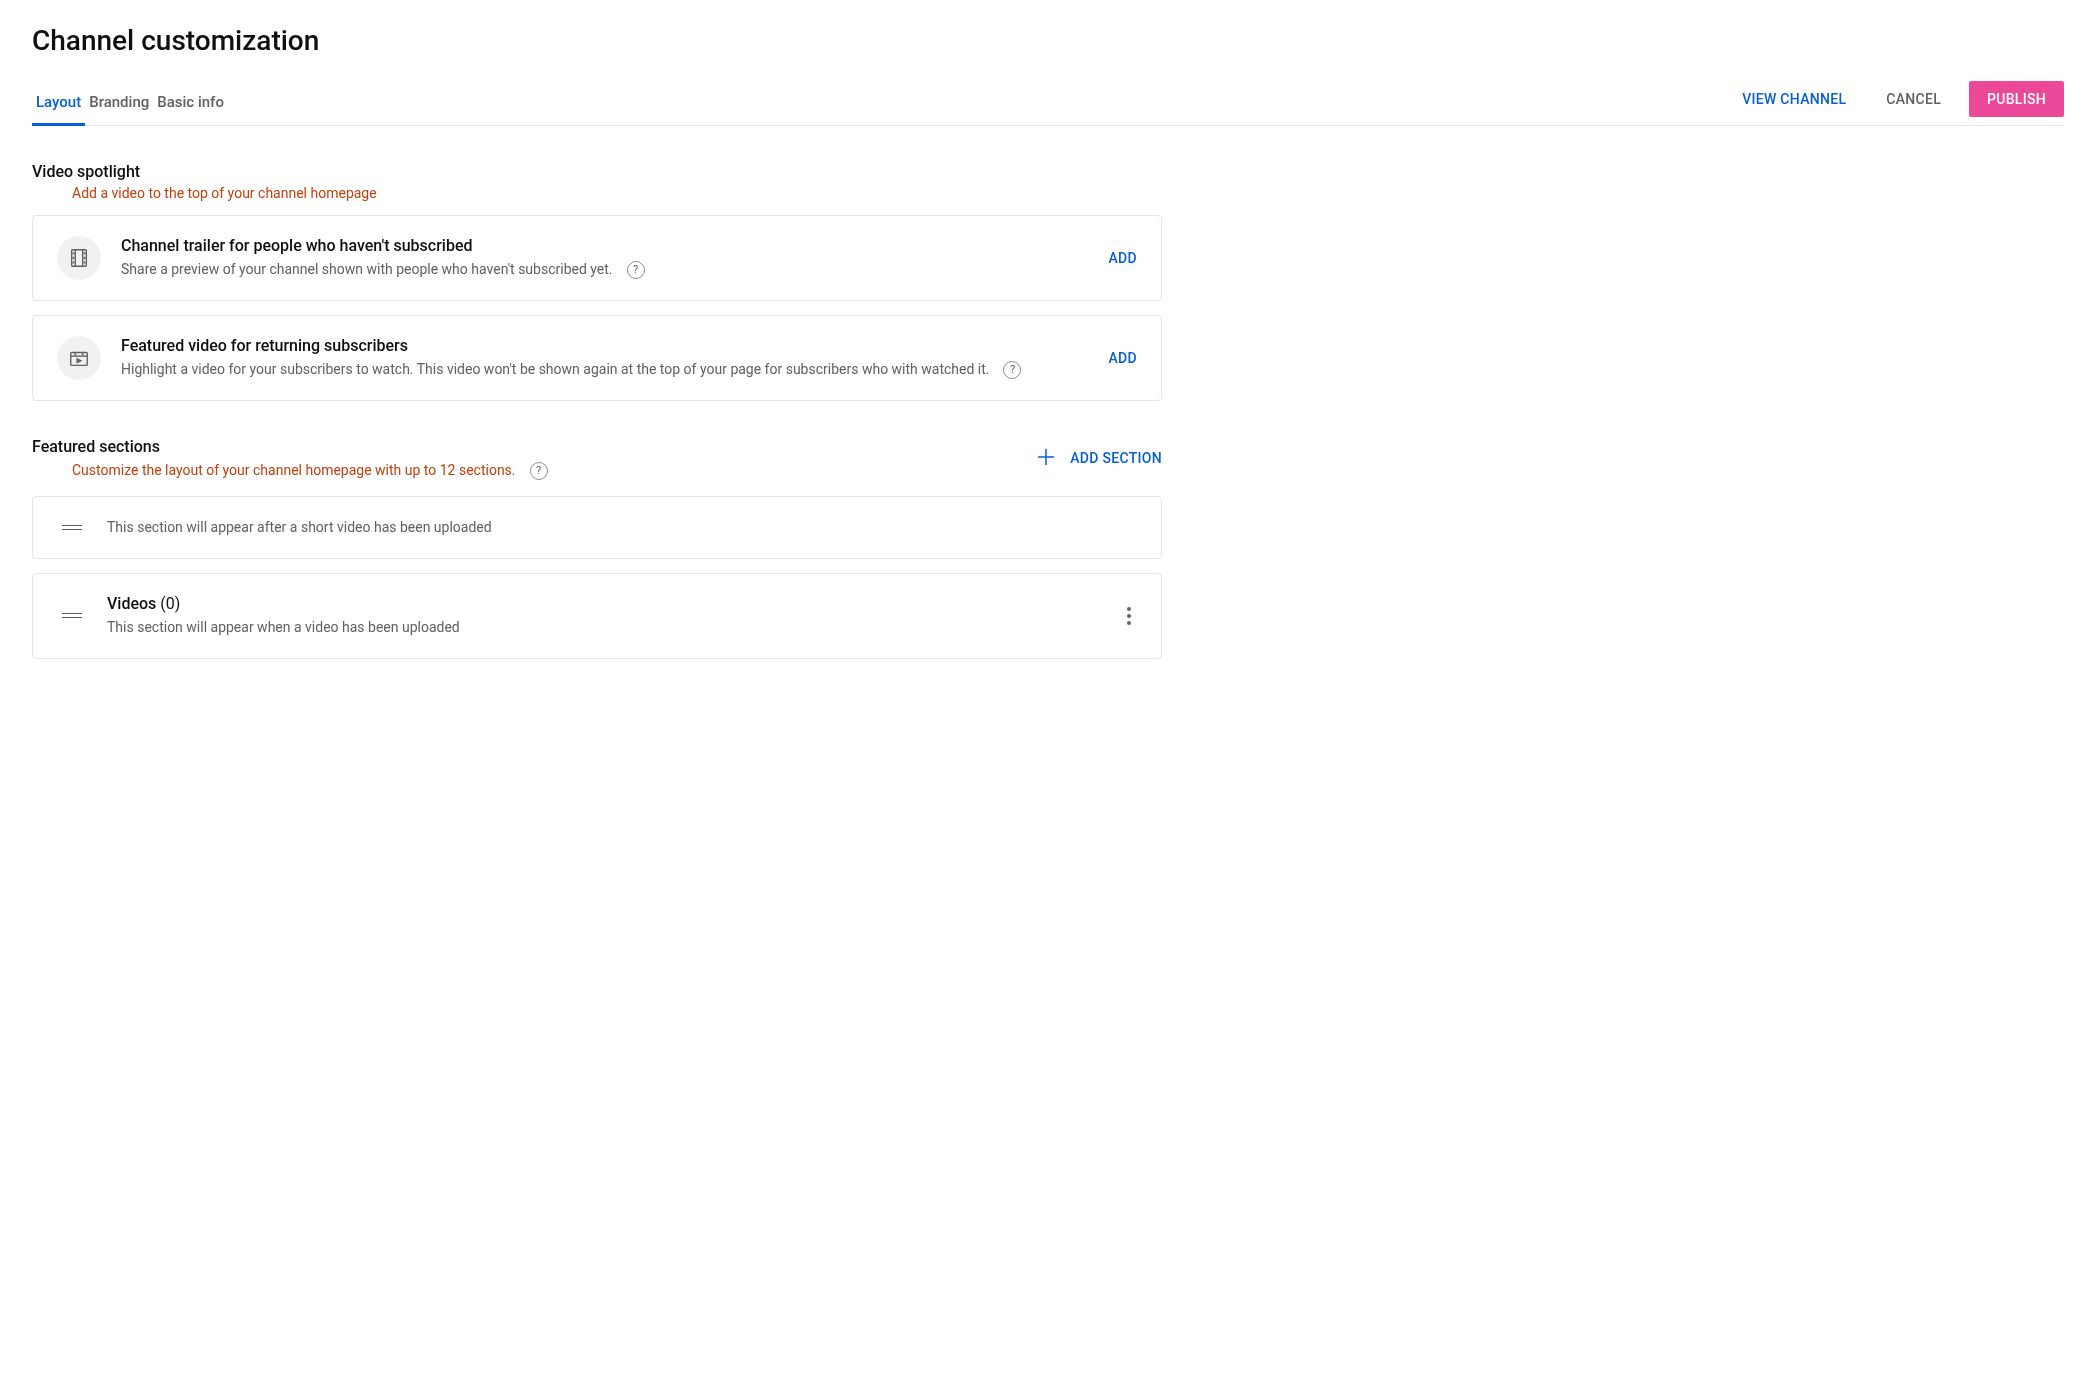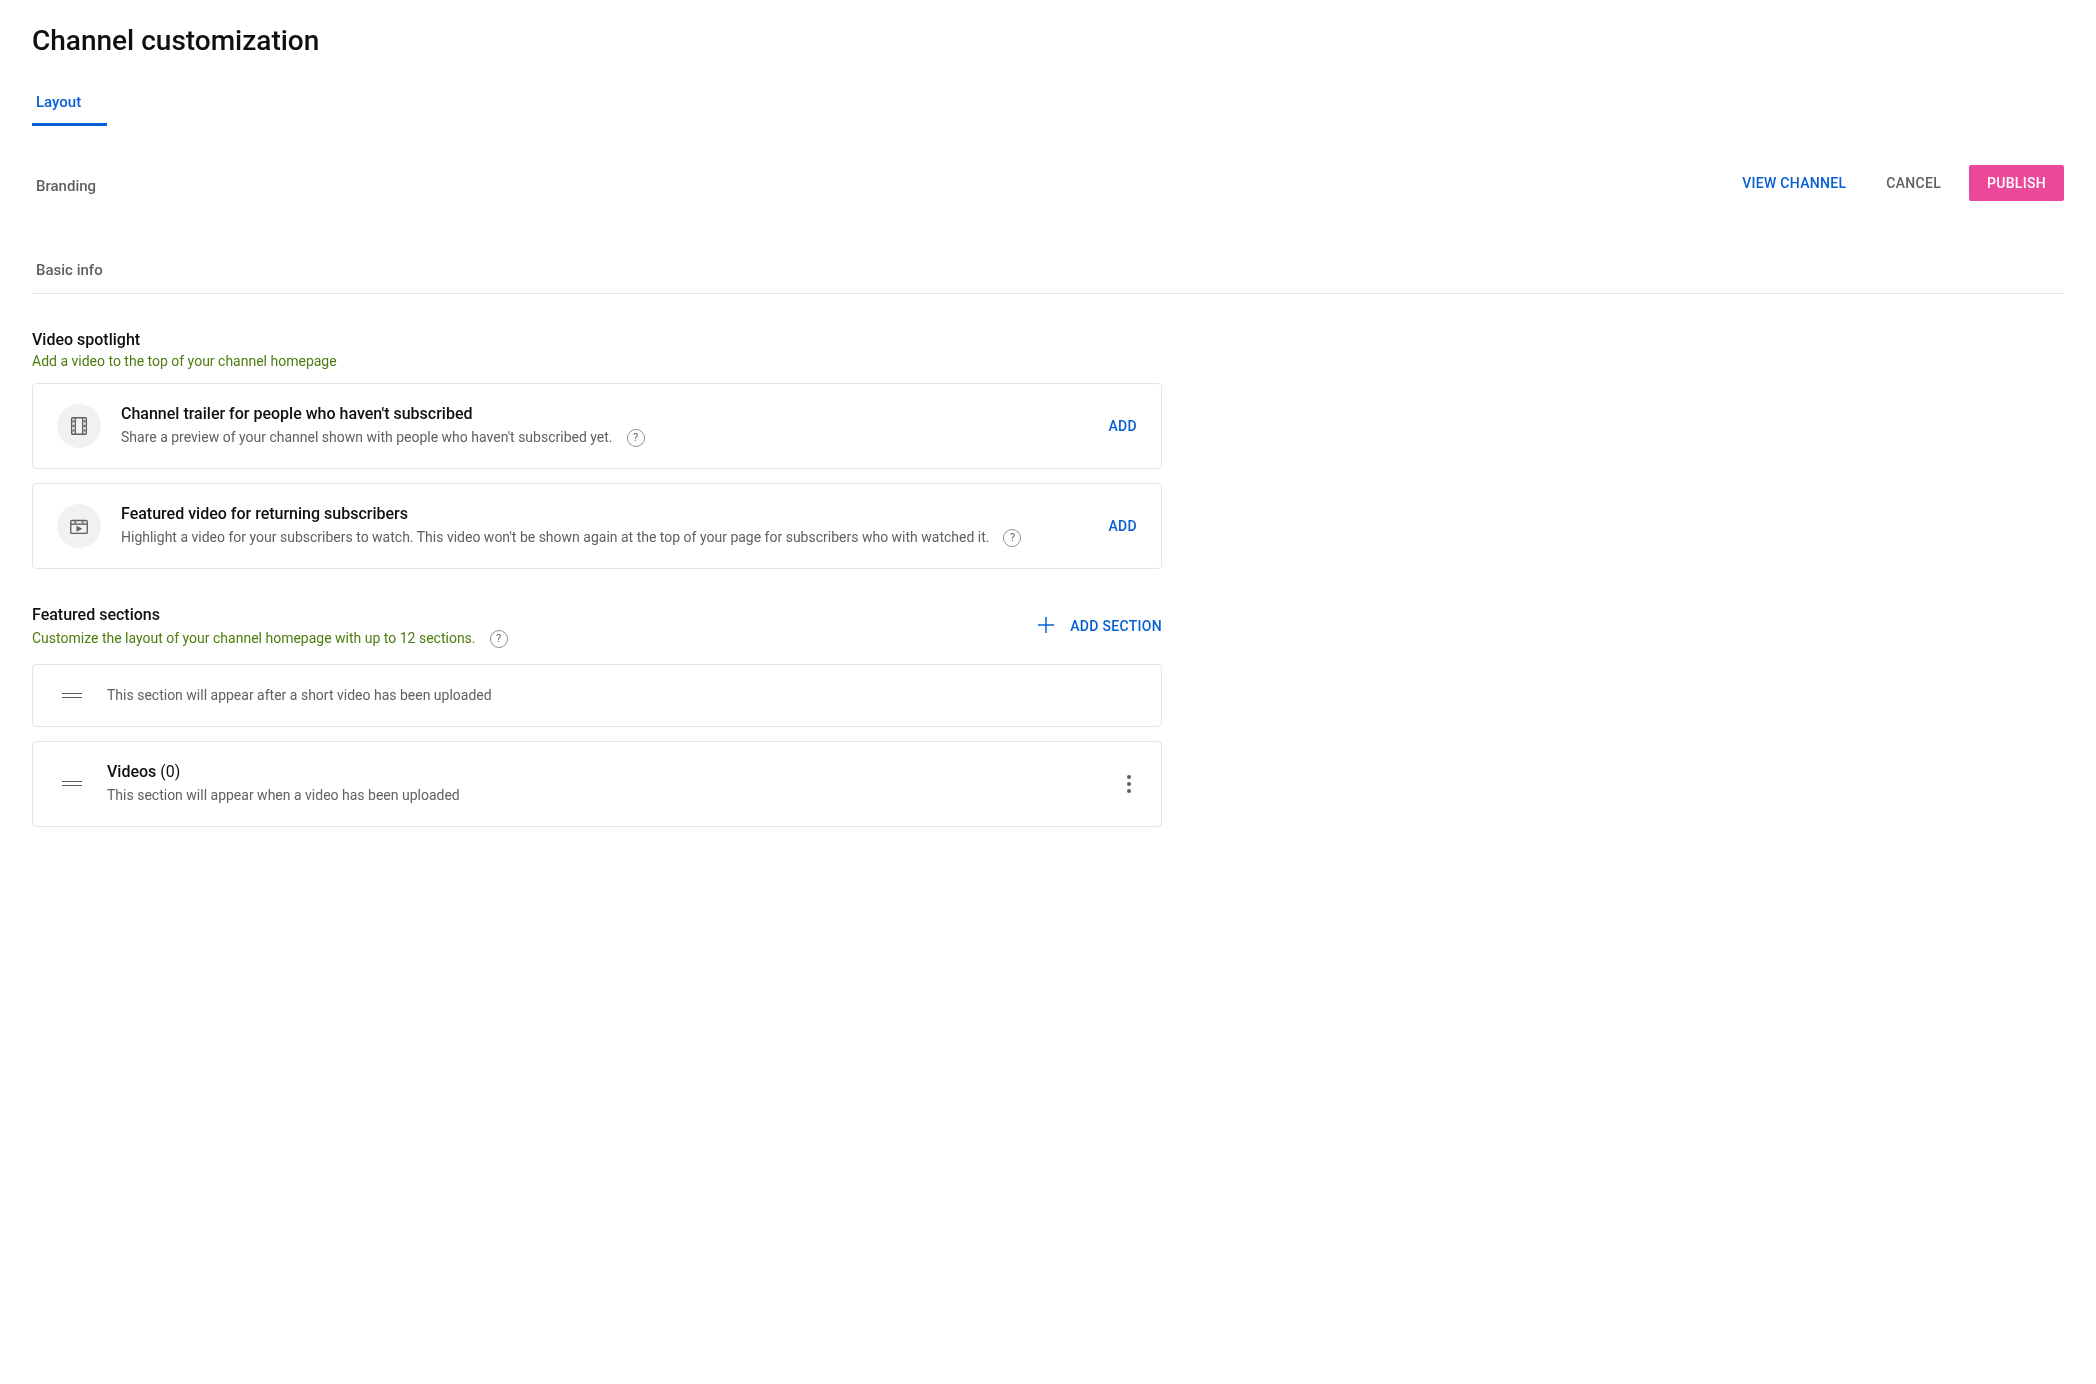--- a/index.html
+++ b/index.html
@@ -19,22 +19,20 @@
       margin-bottom: 24px;
     }
     .header-row {
       display: flex;
       justify-content: space-between;
       align-items: center;
       border-bottom: 1px solid #e5e5e5;
     }
     .tabs {
       display: flex;
-      gap: 40px;
-      flex-direction: column;
     }
     .tab {
       font-size: 15px;
       font-weight: 500;
       color: #606060;
       padding: 12px 4px;
       cursor: pointer;
       border-bottom: 3px solid transparent;
       margin-bottom: -1px;
     }
@@ -78,21 +76,22 @@
       margin-bottom: 16px;
     }
     .section-title {
       font-size: 16px;
       font-weight: 500;
       color: #0f0f0f;
       margin-bottom: 4px;
     }
     .section-subtitle {
       font-size: 14px;
-      color: #4d7c0f;
+      color: #c2410c;
+      margin-left: 40px;
     }
     .add-section-btn {
       display: flex;
       align-items: center;
       gap: 12px;
       color: #065fd4;
       font-size: 14px;
       font-weight: 500;
       letter-spacing: 0.3px;
       cursor: pointer;

